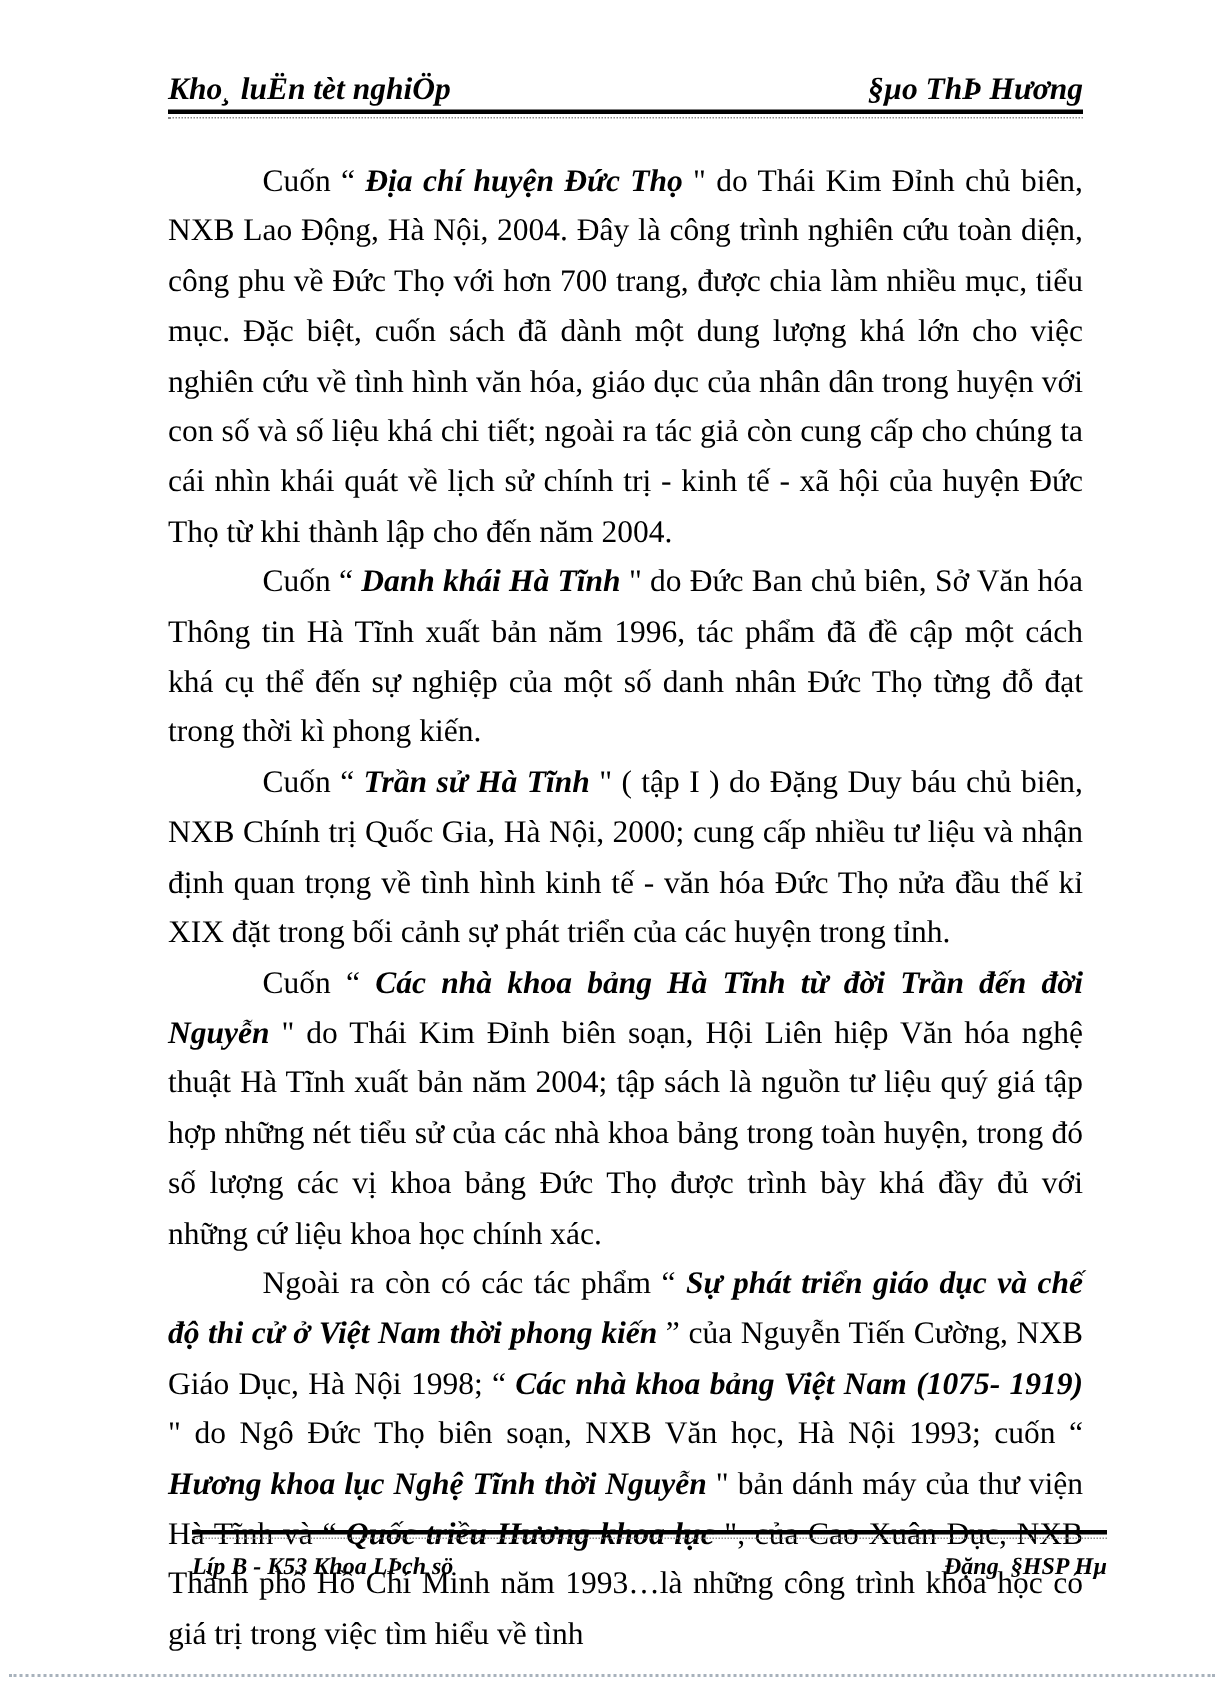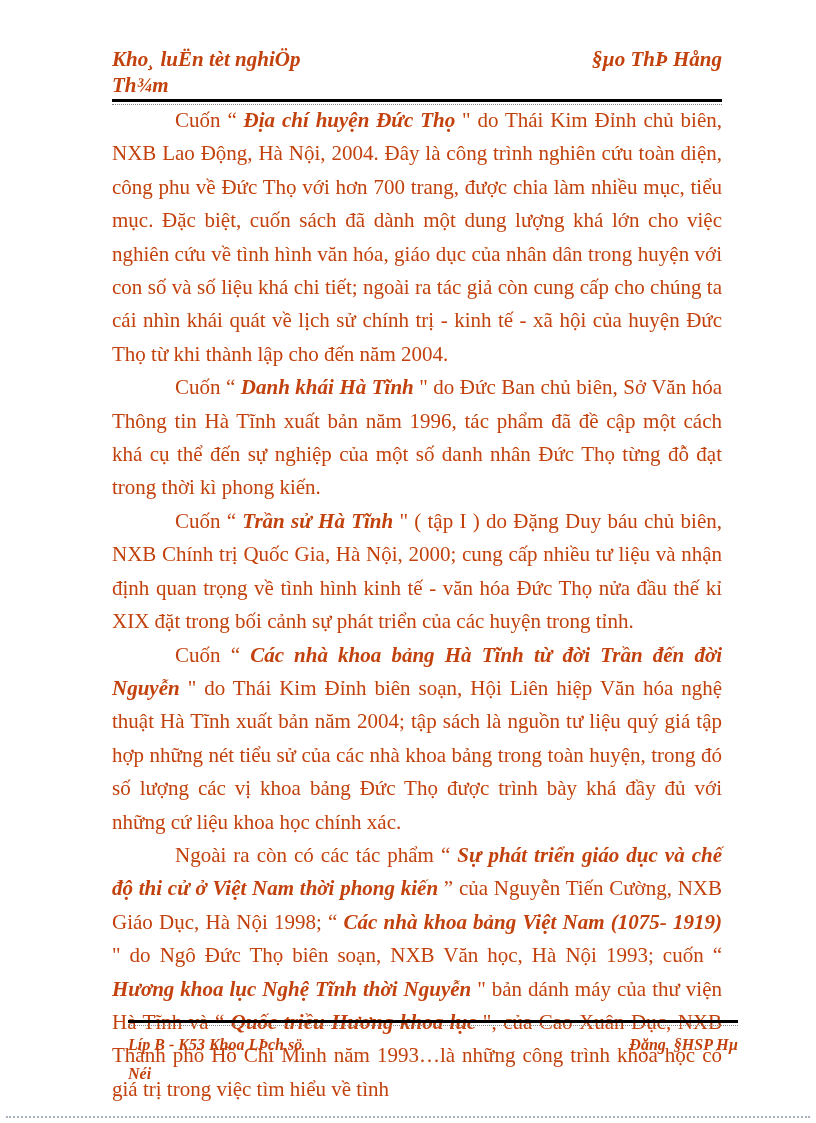--- a/index.html
+++ b/index.html
@@ -1,21 +1,21 @@
 <!DOCTYPE html>
 <html><head>
 <meta charset="utf-8">
 <style>
   html, body { margin: 0; padding: 0; background: #ffffff; }
   .page {
     position: relative;
     width: 816px;
     height: 1123px;
     background: #ffffff;
-    color: #c2410c;
+    color: #000000;
     font-family: "Liberation Serif", "DejaVu Serif", serif;
     overflow: hidden;
   }
 
   
   .hdr {
     position: absolute;
     top: 46px;
     left: 112px;
     width: 610px;
@@ -70,42 +70,36 @@
   }
 </style>
 </head>
 <body>
 
 <div class="page">
 
   <div class="hdr">
     <div class="row">
       <span>Kho¸ luËn tèt nghiÖp</span>
-      <span>§µo ThÞ Hång</span>
-    </div>
-    <div class="row">
-      <span>Th¾m</span>
+      <span>§µo ThÞ Hương</span>
     </div>
     <div class="rule-double"></div>
   </div>
 
   <div class="doc-body">
       <p><span>Cuốn “ </span><span class="bi">Địa chí huyện Đức Thọ</span><span> " do Thái Kim Đỉnh chủ biên, NXB Lao Động, Hà Nội, 2004. Đây là công trình nghiên cứu toàn diện, công phu về Đức Thọ với hơn 700 trang, được chia làm nhiều mục, tiểu mục. Đặc biệt, cuốn sách đã dành một dung lượng khá lớn cho việc nghiên cứu về tình hình văn hóa, giáo dục của nhân dân trong huyện với con số và số liệu khá chi tiết; ngoài ra tác giả còn cung cấp cho chúng ta cái nhìn khái quát về lịch sử chính trị - kinh tế - xã hội của huyện Đức Thọ từ khi thành lập cho đến năm 2004.</span></p>
       <p><span>Cuốn “ </span><span class="bi">Danh khái Hà Tĩnh</span><span> " do Đức Ban chủ biên, Sở Văn hóa Thông tin Hà Tĩnh xuất bản năm 1996, tác phẩm đã đề cập một cách khá cụ thể đến sự nghiệp của một số danh nhân Đức Thọ từng đỗ đạt trong thời kì phong kiến.</span></p>
       <p><span>Cuốn “ </span><span class="bi">Trần sử Hà Tĩnh</span><span> " ( tập I ) do Đặng Duy báu chủ biên, NXB Chính trị Quốc Gia, Hà Nội, 2000; cung cấp nhiều tư liệu và nhận định quan trọng về tình hình kinh tế - văn hóa Đức Thọ nửa đầu thế kỉ XIX đặt trong bối cảnh sự phát triển của các huyện trong tỉnh.</span></p>
       <p><span>Cuốn “ </span><span class="bi">Các nhà khoa bảng Hà Tĩnh từ đời Trần đến đời Nguyễn</span><span> " do Thái Kim Đỉnh biên soạn, Hội Liên hiệp Văn hóa nghệ thuật Hà Tĩnh xuất bản năm 2004; tập sách là nguồn tư liệu quý giá tập hợp những nét tiểu sử của các nhà khoa bảng trong toàn huyện, trong đó số lượng các vị khoa bảng Đức Thọ được trình bày khá đầy đủ với những cứ liệu khoa học chính xác.</span></p>
       <p><span>Ngoài ra còn có các tác phẩm “ </span><span class="bi">Sự phát triển giáo dục và chế độ thi cử ở Việt Nam thời phong kiến</span><span> ” của Nguyễn Tiến Cường, NXB Giáo Dục, Hà Nội 1998; “ </span><span class="bi">Các nhà khoa bảng Việt Nam (1075- 1919)</span><span> " do Ngô Đức Thọ biên soạn, NXB Văn học, Hà Nội 1993; cuốn “ </span><span class="bi">Hương khoa lục Nghệ Tĩnh thời Nguyễn</span><span> " bản dánh máy của thư viện Hà Tĩnh và “ </span><span class="bi">Quốc triều Hương khoa lục</span><span> ", của Cao Xuân Dục, NXB Thành phố Hồ Chí Minh năm 1993…là những công trình khoa học có giá trị trong việc tìm hiểu về tình</span></p>
     </div>
 
   <div class="ftr">
     <div class="rule-double"></div>
     <div class="row">
       <span>Líp B - K53 Khoa LÞch sö</span>
       <span>Đặng  §HSP Hµ</span>
     </div>
-    <div class="row">
-      <span>Néi</span>
-    </div>
   </div>
 
   <div class="bottom-dots"></div>
 
 </div>
 
 </body></html>

